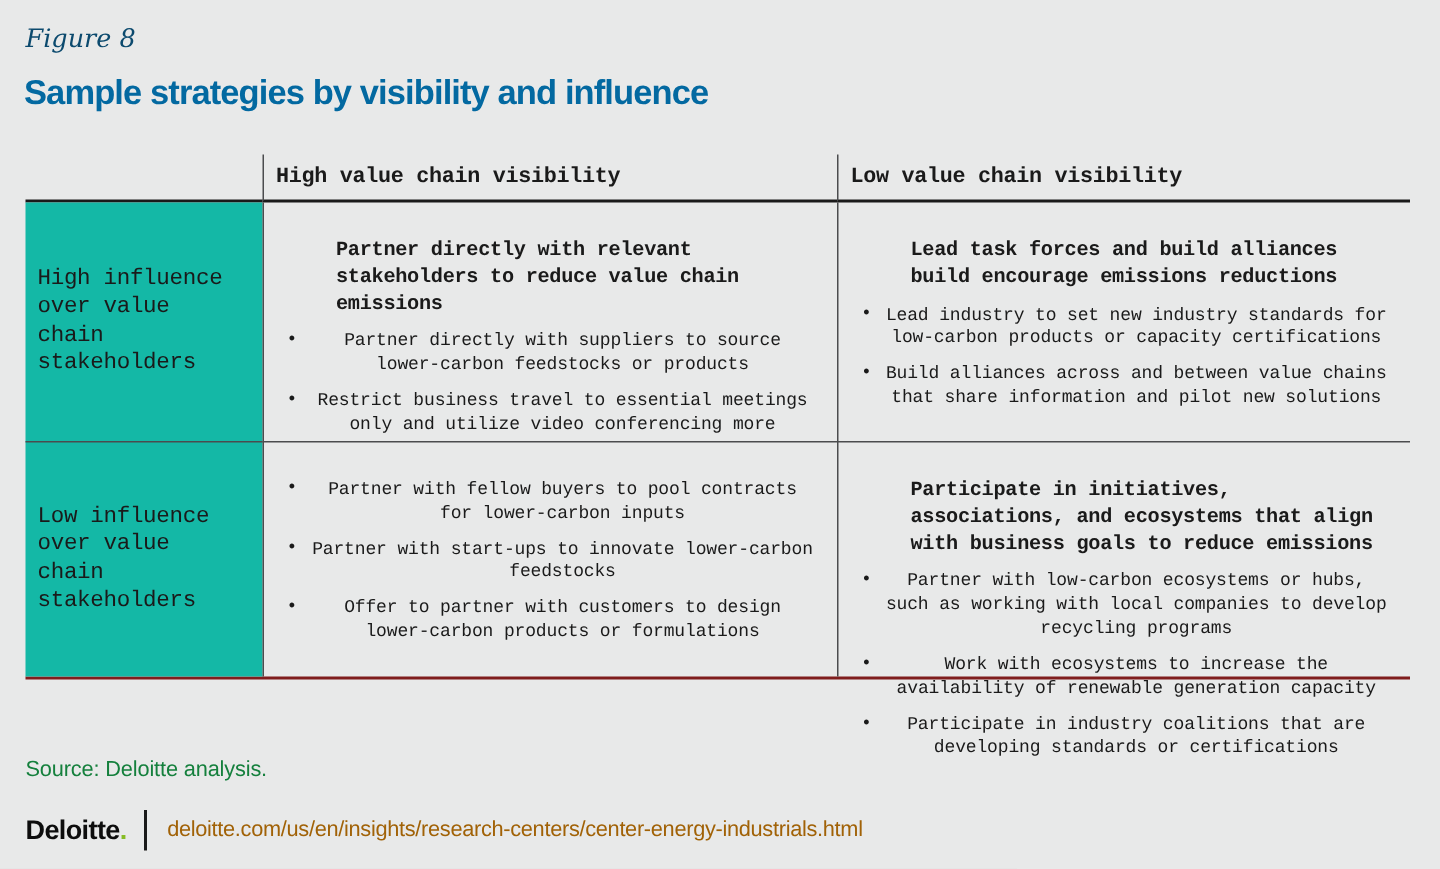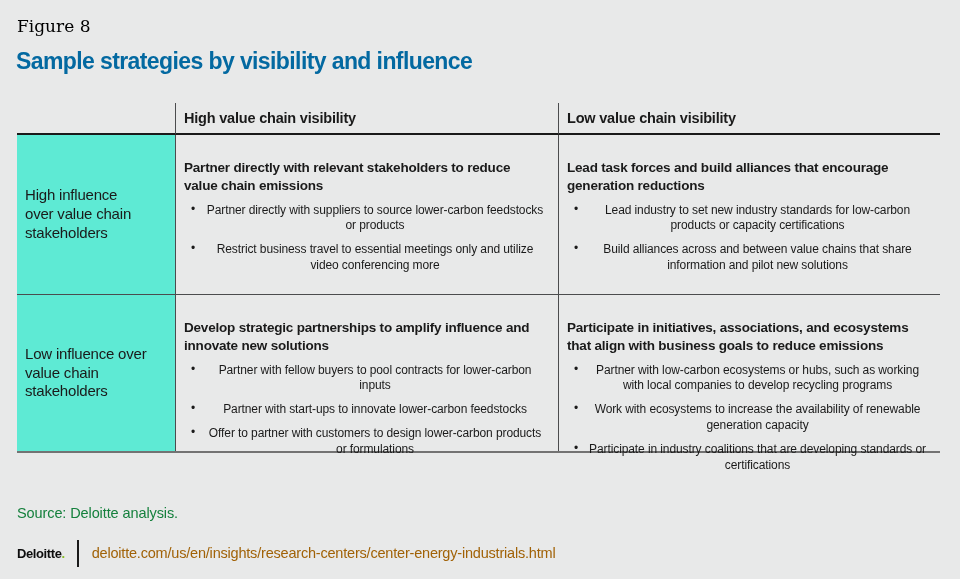--- a/index.html
+++ b/index.html
@@ -13,69 +13,72 @@
     width: 960px;
     height: 579px;
     background: #e8e9e9;
     overflow: hidden;
     color: #1a1a1a;
   }
   .figure-label {
     position: absolute;
     left: 17px; top: 16px;
     font-family: "DejaVu Serif", serif;
+    font-style: italic;
     font-size: 17px;
-    color: #000000;
+    color: #0c4a6e;
   }
   .figure-title {
     position: absolute;
     left: 16px; top: 48px;
     font-size: 23px;
     font-weight: bold;
     letter-spacing: -0.6px;
     color: #0369a1;
   }
   
   .matrix {
     position: absolute;
     left: 17px; top: 103px;
     width: 923px;
     display: grid;
     grid-template-columns: 158px 383px 382px;
     grid-template-rows: 32px 159px 157px;
-    border-bottom: 2px solid #737373;
+    border-bottom: 2px solid #7f1d1d;
+    font-family: Liberation Mono, monospace;
   }
   .hdr-cell {
     border-bottom: 2px solid #1a1a1a;
     font-size: 14.5px;
     font-weight: bold;
     padding: 7px 8px 0 8px;
     letter-spacing: -0.2px;
   }
   .vline { border-left: 1px solid #4b4c4e; }
   .row2-top { border-top: 1px solid #4b4c4e; }
   .row-header {
-    background: #5eead4;
+    background: #14b8a6;
     display: flex;
     align-items: center;
     padding: 0 26px 0 8px;
     font-size: 15px;
     line-height: 1.25;
     letter-spacing: -0.2px;
   }
   .cell {
     padding: 24px 14px 0 8px;
   }
   .cell-heading {
     font-size: 13.5px;
     font-weight: bold;
     line-height: 1.32;
     letter-spacing: -0.2px;
     margin-bottom: 8px;
     padding-right: 6px;
+    margin-left: 40px;
   }
   .bullets { list-style: none; text-align: center; }
   .bullets li {
     position: relative;
     font-size: 12px;
     line-height: 1.32;
     padding-left: 22px;
     margin-bottom: 8px;
     letter-spacing: -0.1px;
   }
@@ -94,21 +97,21 @@
     letter-spacing: -0.1px;
   }
   .brand-bar {
     position: absolute;
     left: 17px; top: 539px;
     height: 28px;
     display: flex;
     align-items: center;
   }
   .brand-logo {
-    font-size: 13px;
+    font-size: 18px;
     font-weight: bold;
     letter-spacing: -0.4px;
     color: #0d0d0d;
     white-space: nowrap;
   }
   .brand-dot { color: #86bc25; }
   .brand-divider {
     width: 2px;
     height: 27px;
     background: #1a1a1a;
@@ -137,30 +140,29 @@
 
     <div class="row-header">High influence over value chain stakeholders</div>
     <div class="cell vline">
       <div class="cell-heading">Partner directly with relevant stakeholders to reduce value chain emissions</div>
       <ul class="bullets">
         <li>Partner directly with suppliers to source lower-carbon feedstocks or products</li>
         <li>Restrict business travel to essential meetings only and utilize video conferencing more</li>
       </ul>
     </div>
     <div class="cell vline">
-      <div class="cell-heading">Lead task forces and build alliances that encourage generation reductions</div>
+      <div class="cell-heading">Lead task forces and build alliances build encourage emissions reductions</div>
       <ul class="bullets">
         <li>Lead industry to set new industry standards for low-carbon products or capacity certifications</li>
         <li>Build alliances across and between value chains that share information and pilot new solutions</li>
       </ul>
     </div>
 
     <div class="row-header row2-top">Low influence over value chain stakeholders</div>
     <div class="cell vline row2-top">
-      <div class="cell-heading">Develop strategic partnerships to amplify influence and innovate new solutions</div>
       <ul class="bullets">
         <li>Partner with fellow buyers to pool contracts for lower-carbon inputs</li>
         <li>Partner with start-ups to innovate lower-carbon feedstocks</li>
         <li>Offer to partner with customers to design lower-carbon products or formulations</li>
       </ul>
     </div>
     <div class="cell vline row2-top">
       <div class="cell-heading">Participate in initiatives, associations, and ecosystems that align with business goals to reduce emissions</div>
       <ul class="bullets">
         <li>Partner with low-carbon ecosystems or hubs, such as working with local companies to develop recycling programs</li>

